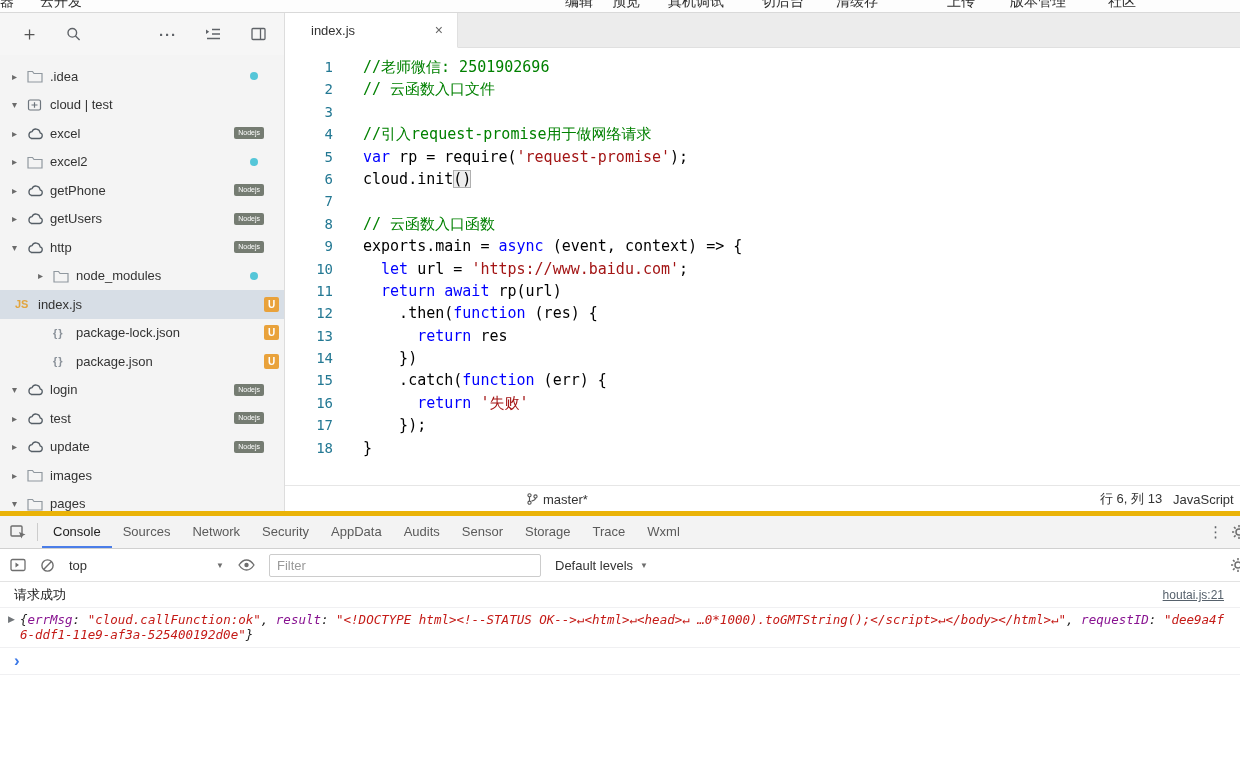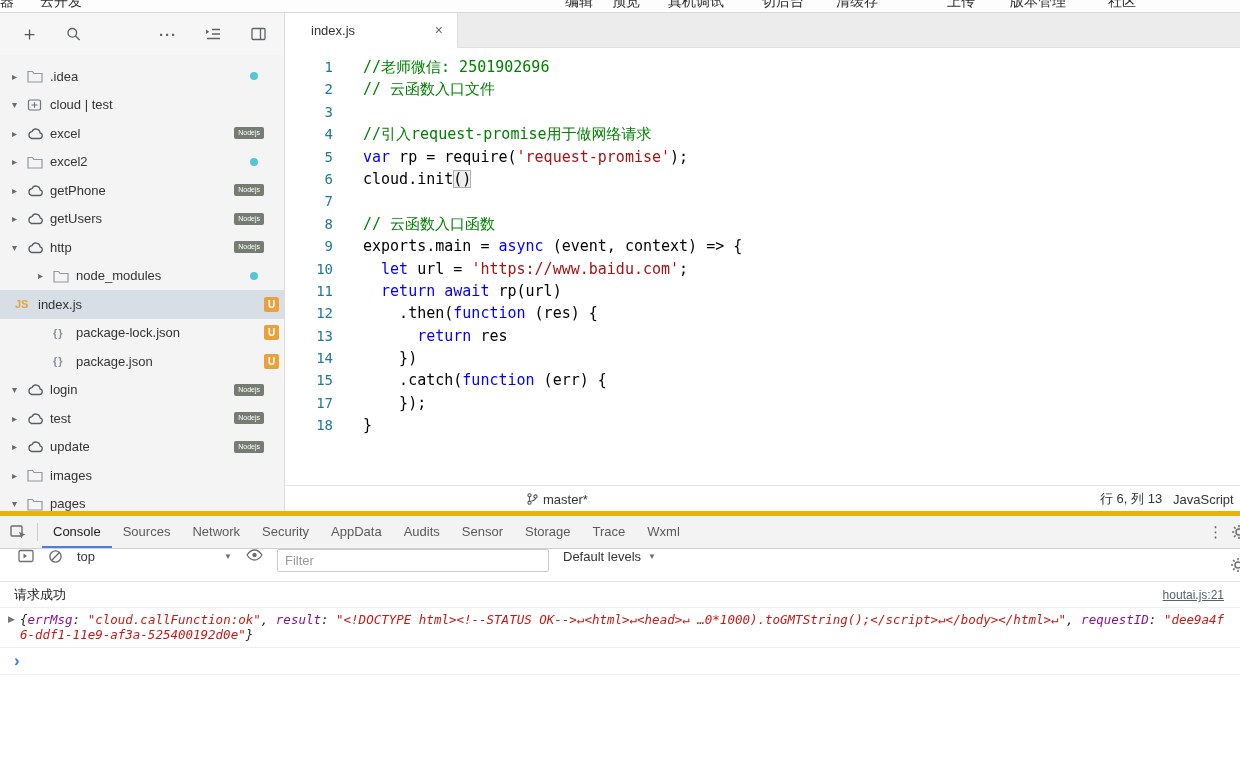--- a/index.html
+++ b/index.html
@@ -64,21 +64,21 @@
   .devtools{position:absolute;top:511px;left:0;width:1240px;height:255px;border-top:5px solid #eab308;background:#fff;display:flex;flex-direction:column;}
   .dt-tabs{height:33px;background:#f3f3f3;border-bottom:1px solid #d0d0d0;display:flex;align-items:center;padding-left:10px;}
   .dt-inspect{display:inline-flex;cursor:pointer;margin-right:10px;}
   .dt-sep{width:1px;height:18px;background:#ccc;margin-right:4px;}
   .dt-tablist{display:flex;height:100%;}
   .dt-tab{display:flex;align-items:center;padding:0 11px;font-size:13px;color:#5a5a5a;cursor:pointer;border-bottom:2px solid transparent;}
   .dt-tab.active{color:#222;border-bottom:2px solid var(--accent);}
   .dt-kebab{margin-left:auto;color:#5f6368;font-size:15px;cursor:pointer;padding:0 8px;}
   .dt-gear{display:inline-flex;cursor:pointer;margin-right:-7px;}
 
-  .dt-toolbar{height:33px;background:#fff;border-bottom:1px solid #e3e3e3;display:flex;align-items:flex-start;padding-left:18px;gap:14px;position:relative;}
+  .dt-toolbar{height:33px;background:#fff;border-bottom:1px solid #e3e3e3;display:flex;align-items:center;padding-left:10px;gap:14px;position:relative;}
   .ct-icon{display:inline-flex;cursor:pointer;}
   .ct-dd{display:flex;align-items:center;font-size:13px;color:#333;cursor:pointer;}
   .ct-dd.context{width:155px;justify-content:space-between;}
   .ct-dd .caret{font-size:8px;color:#6e6e6e;margin-left:7px;}
   .ct-filter{width:272px;height:23px;border:1px solid #ccc;border-radius:2px;font-size:13px;padding:0 7px;color:#333;outline:none;font-family:"Liberation Sans",sans-serif;}
   .ct-filter::placeholder{color:#999;}
   .ct-gear{position:absolute;right:-6px;top:8px;cursor:pointer;}
 
   .dt-console{flex:1;overflow:hidden;background:#fff;}
   .c-msg{display:flex;justify-content:space-between;align-items:center;padding:4px 16px 3px 14px;font-size:13px;color:#1a1a1a;border-bottom:1px solid #f0f0f2;}
@@ -324,20 +324,21 @@
           <div class="code-line"><span class="gutter">6</span><span class="code-text"><span>cloud.init</span><span class="tk-bm">()</span></span></div>
           <div class="code-line"><span class="gutter">7</span><span class="code-text"></span></div>
           <div class="code-line"><span class="gutter">8</span><span class="code-text"><span class="tk-cm">// 云函数入口函数</span></span></div>
           <div class="code-line"><span class="gutter">9</span><span class="code-text"><span>exports.main = </span><span class="tk-kw">async</span><span> (event, context) =&gt; {</span></span></div>
           <div class="code-line"><span class="gutter">10</span><span class="code-text"><span>  </span><span class="tk-kw">let</span><span> url = </span><span class="tk-str">'</span><span class="tk-strlink">https://www.baidu.com</span><span class="tk-str">'</span><span>;</span></span></div>
           <div class="code-line"><span class="gutter">11</span><span class="code-text"><span>  </span><span class="tk-kw">return</span><span> </span><span class="tk-kw">await</span><span> rp(url)</span></span></div>
           <div class="code-line"><span class="gutter">12</span><span class="code-text"><span>    .then(</span><span class="tk-kw">function</span><span> (res) {</span></span></div>
           <div class="code-line"><span class="gutter">13</span><span class="code-text"><span>      </span><span class="tk-kw">return</span><span> res</span></span></div>
           <div class="code-line"><span class="gutter">14</span><span class="code-text"><span>    })</span></span></div>
           <div class="code-line"><span class="gutter">15</span><span class="code-text"><span>    .catch(</span><span class="tk-kw">function</span><span> (err) {</span></span></div>
+          <div class="code-line"><span class="gutter">16</span><span class="code-text"><span>      </span><span class="tk-kw">return</span><span> </span><span class="tk-str">'失败'</span></span></div>
           <div class="code-line"><span class="gutter">17</span><span class="code-text"><span>    });</span></span></div>
           <div class="code-line"><span class="gutter">18</span><span class="code-text"><span>}</span></span></div>
         </div>
       <div class="statusbar">
         <span class="sb-path">/cloud/http/index.js</span>
         <span class="sb-size">426 B</span>
         <span class="sb-branch">
           <svg width="11" height="13" viewBox="0 0 11 13">
               <circle cx="2.5" cy="2.8" r="1.6" fill="none" stroke="#555" stroke-width="1.1"></circle>
               <circle cx="2.5" cy="10.2" r="1.6" fill="none" stroke="#555" stroke-width="1.1"></circle>

